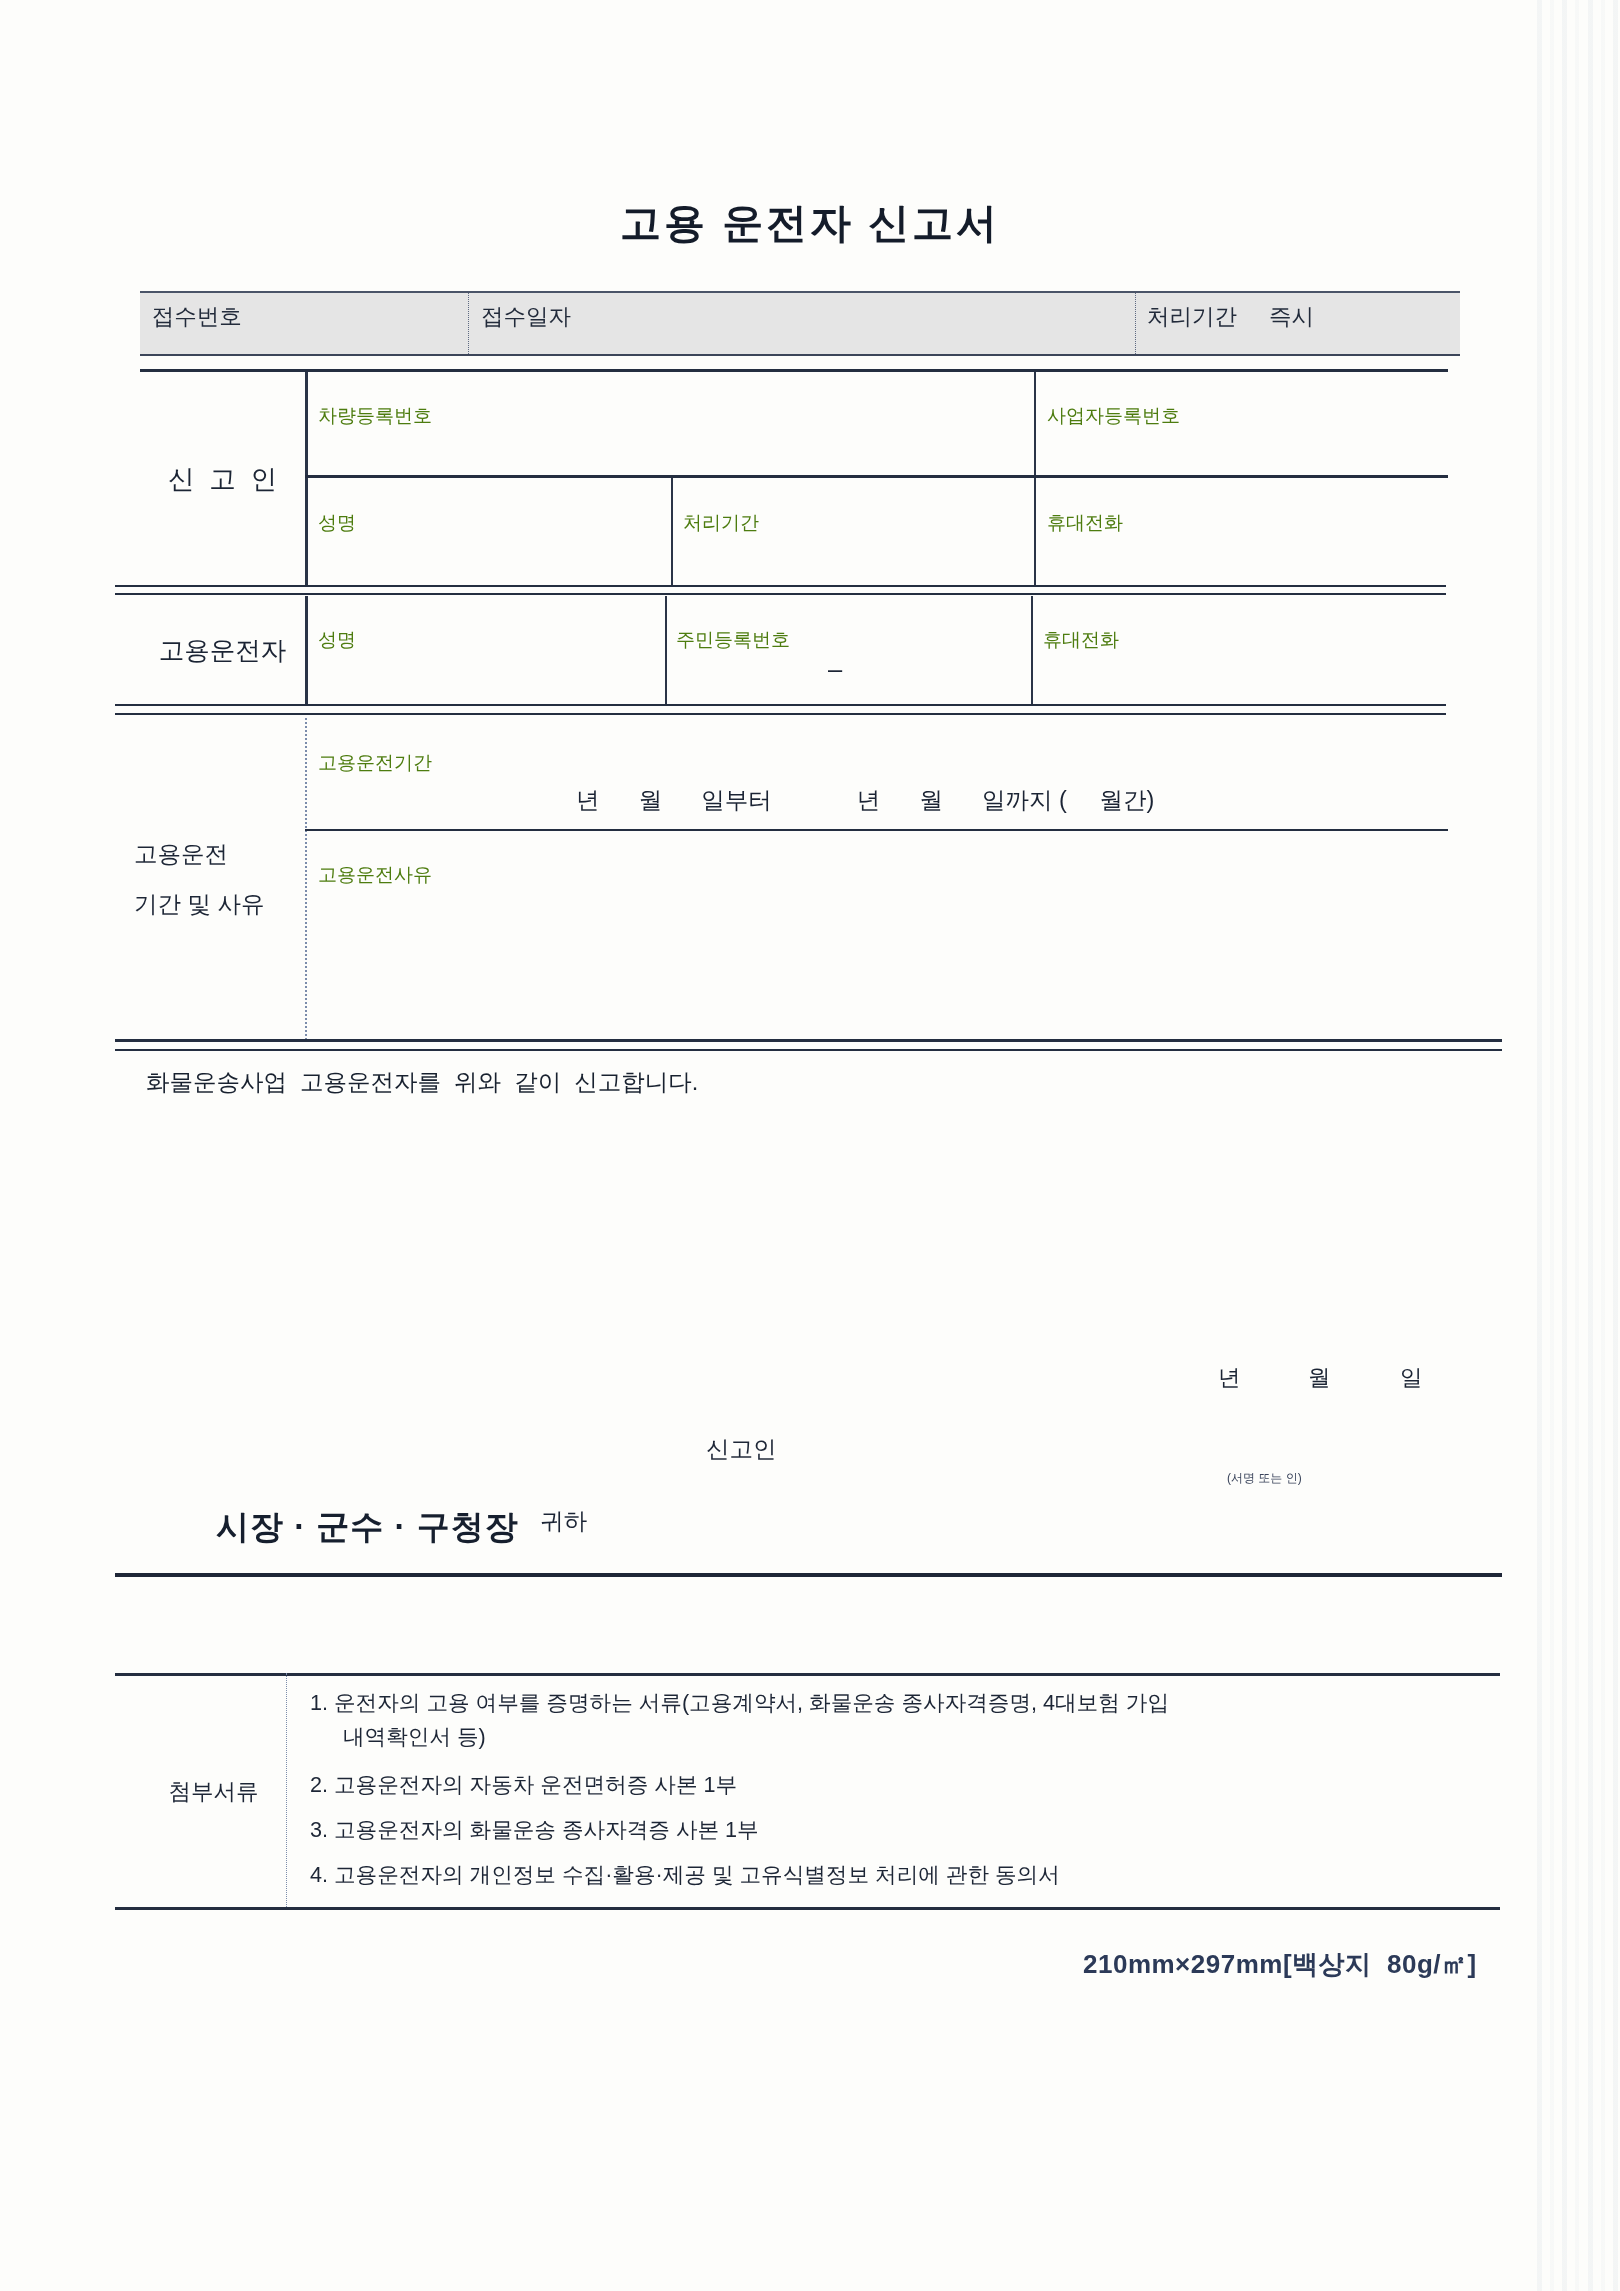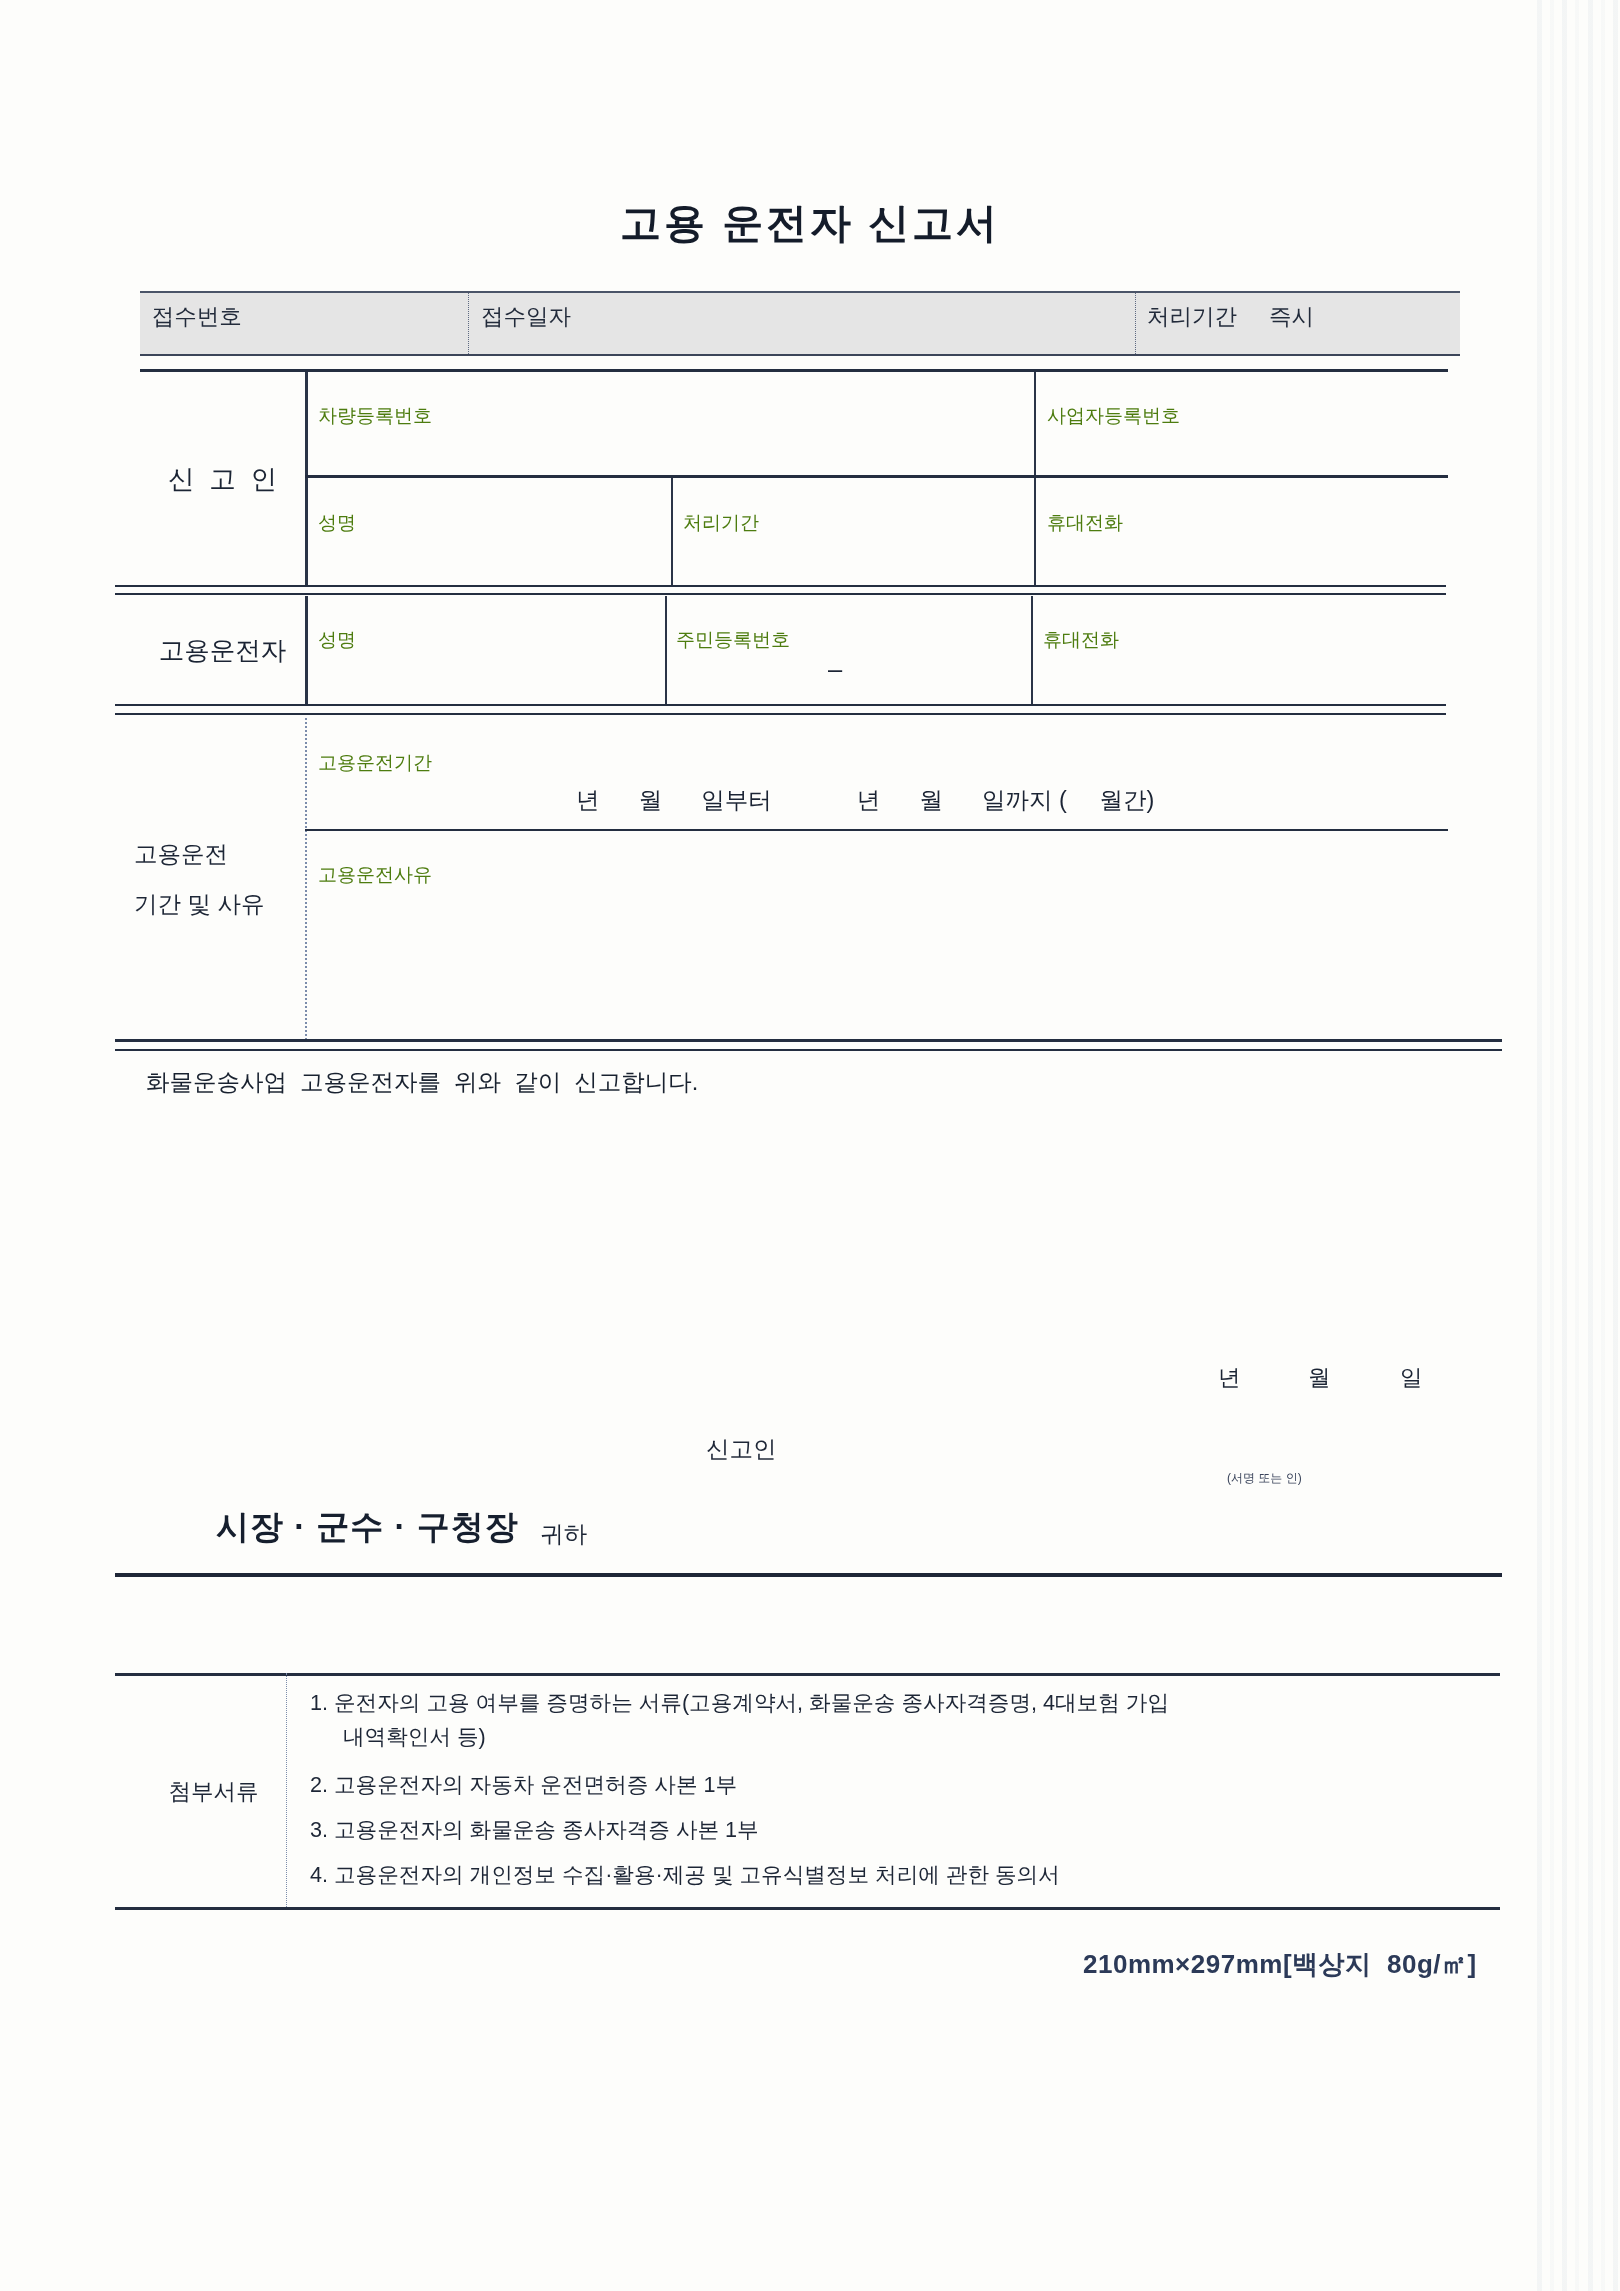--- a/index.html
+++ b/index.html
@@ -33,21 +33,21 @@
   .vl-dot{border-left:2px dotted #7b8cab;}
   .lbl{font-size:19px;color:#4d7c0f;white-space:pre;margin-top:23px;}
   .row-head{
     display:flex;align-items:center;justify-content:center;
     font-size:26.5px;color:#1b2434;white-space:pre;
   }
   .dash{font-size:25.5px;color:#1b2434;}
   .stmt{font-size:23.5px;color:#18212f;white-space:pre;}
   .date-lbl{font-size:22.5px;color:#1b2434;}
   .sig-note{font-size:12px;color:#39435a;white-space:pre;}
-  .recipient{display:flex;align-items:flex-end;}
+  .recipient{display:flex;align-items:flex-start;}
   .recipient .big{font-size:33px;font-weight:bold;letter-spacing:1px;color:#161f2e;white-space:pre;}
   .recipient .small{font-size:23.5px;margin-left:21.6px;color:#1b2434;}
   .attach-item{font-size:21.6px;color:#1d2636;white-space:pre;}
   .footer-note{font-size:26px;color:#2c3a58;letter-spacing:0.5px;white-space:pre;font-weight:bold;}
   .scan-streaks{
     right:0;top:0;bottom:0;width:83px;
     background:repeating-linear-gradient(90deg,
       rgba(160,178,196,0.10) 0px, rgba(160,178,196,0.10) 4.9px,
       rgba(255,255,255,0) 4.9px, rgba(255,255,255,0) 12.7px,
       rgba(176,192,206,0.07) 12.7px, rgba(176,192,206,0.07) 16.7px,

